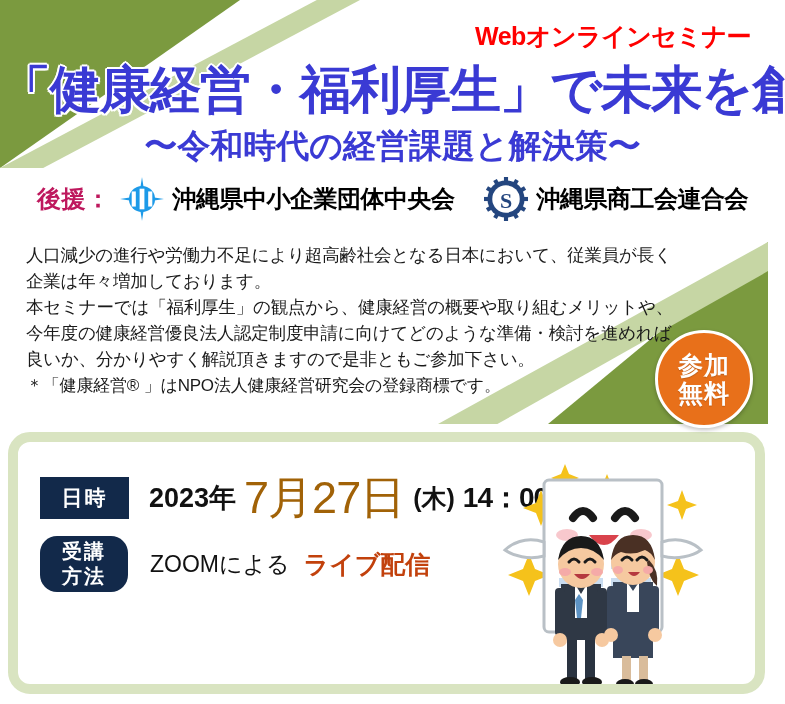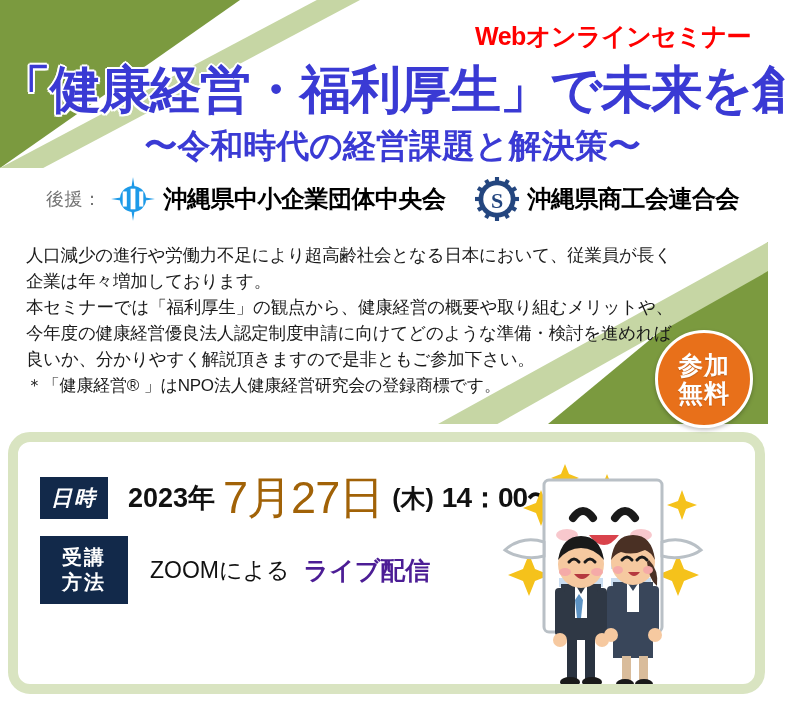--- a/index.html
+++ b/index.html
@@ -91,23 +91,23 @@
     left: 0; right: 0;
     top: 176px;
     height: 46px;
     display: flex;
     align-items: center;
     justify-content: center;
     gap: 9px;
     white-space: nowrap;
   }
   .sponsor-lead {
-    font-size: 18px;
-    font-weight: normal;
-    color: #737373;
+    font-size: 24px;
+    font-weight: bold;
+    color: #be185d;
     letter-spacing: 0.5px;
   }
   .sponsor-name {
     font-size: 24px;
     font-weight: bold;
     color: #000;
     letter-spacing: -0.5px;
   }
   .logo-slot { width: 44px; height: 44px; flex: 0 0 auto; }
   .logo-gap { width: 11px; flex: 0 0 auto; }
@@ -209,41 +209,41 @@
     font-weight: bold;
     text-align: center;
     flex: 0 0 auto;
     display: flex;
     flex-direction: column;
     align-items: center;
     justify-content: center;
     letter-spacing: 2px;
   }
   .tag-1line {
-    width: 68px; height: 42px;
+    width: 89px; height: 42px;
     font-size: 21px;
-    font-style: italic;
   }
   .tag-2line {
-    width: 88px; height: 68px;
+    width: 88px; height: 56px;
     font-size: 20px;
     line-height: 25px;
+    border-radius: 17px;
   }
 
   
   .row-date { left: 22px; top: 26px; }
   .row-date .d-year  { font-size: 27px; font-weight: bold; color: #111; margin-left: 20px; text-align: center; }
   .row-date .d-day   { font-size: 45px; font-weight: normal; color: #a16207; margin-left: 8px; letter-spacing: -1px; }
   .row-date .d-dow   { font-size: 25px; font-weight: bold; color: #111; margin-left: 9px; }
   .row-date .d-time  { font-size: 28px; font-weight: bold; color: #111; margin-left: 8px; letter-spacing: -1px; }
 
   
   .row-method { left: 22px; top: 94px; }
   .row-method .m-pre  { font-size: 23px; color: #111; margin-left: 22px; }
-  .row-method .m-main { font-size: 25px; font-weight: bold; color: #4c1d95; margin-left: 14px; }
+  .row-method .m-main { font-size: 25px; font-weight: bold; color: #c2410c; margin-left: 14px; }
 
   
   .row-audience { left: 22px; top: 178px; }
   .row-audience .a-main { font-size: 26px; font-weight: bold; color: #111; margin-left: 22px; }
 
   
   .illustration {
     position: absolute;
     right: 16px;
     top: 10px;

